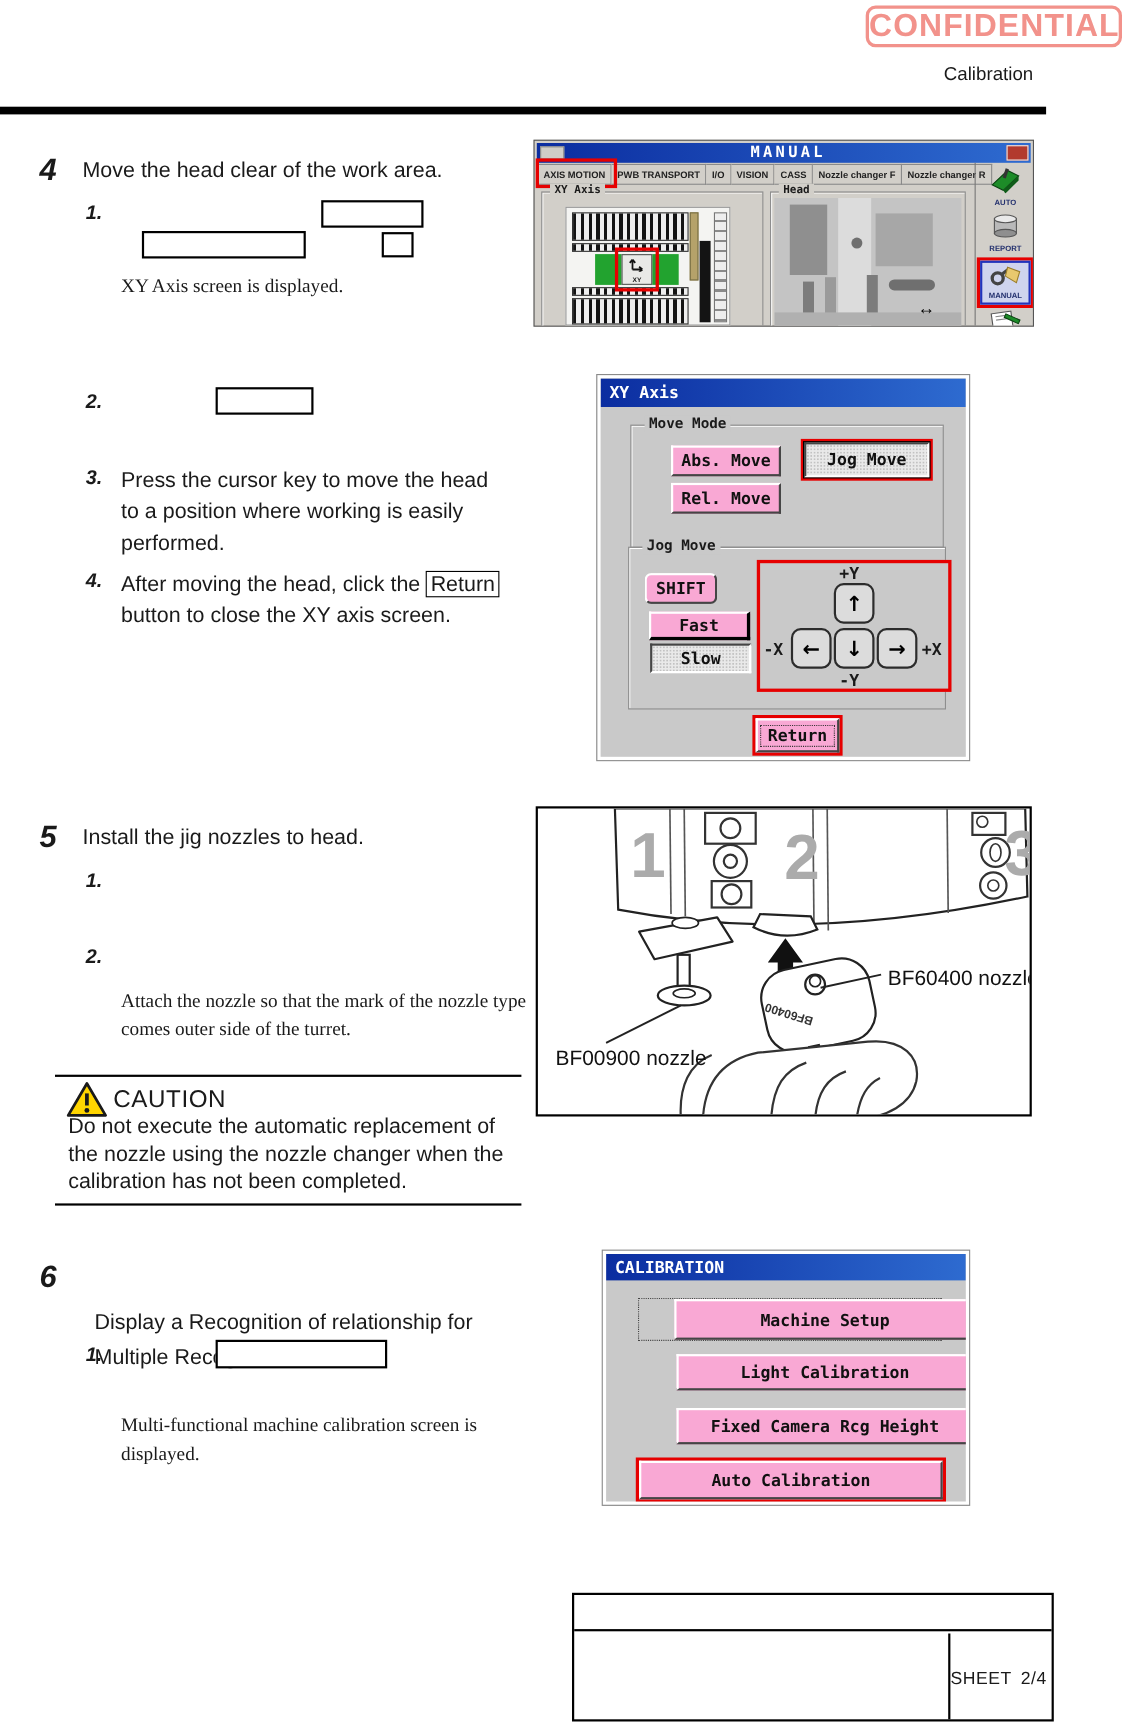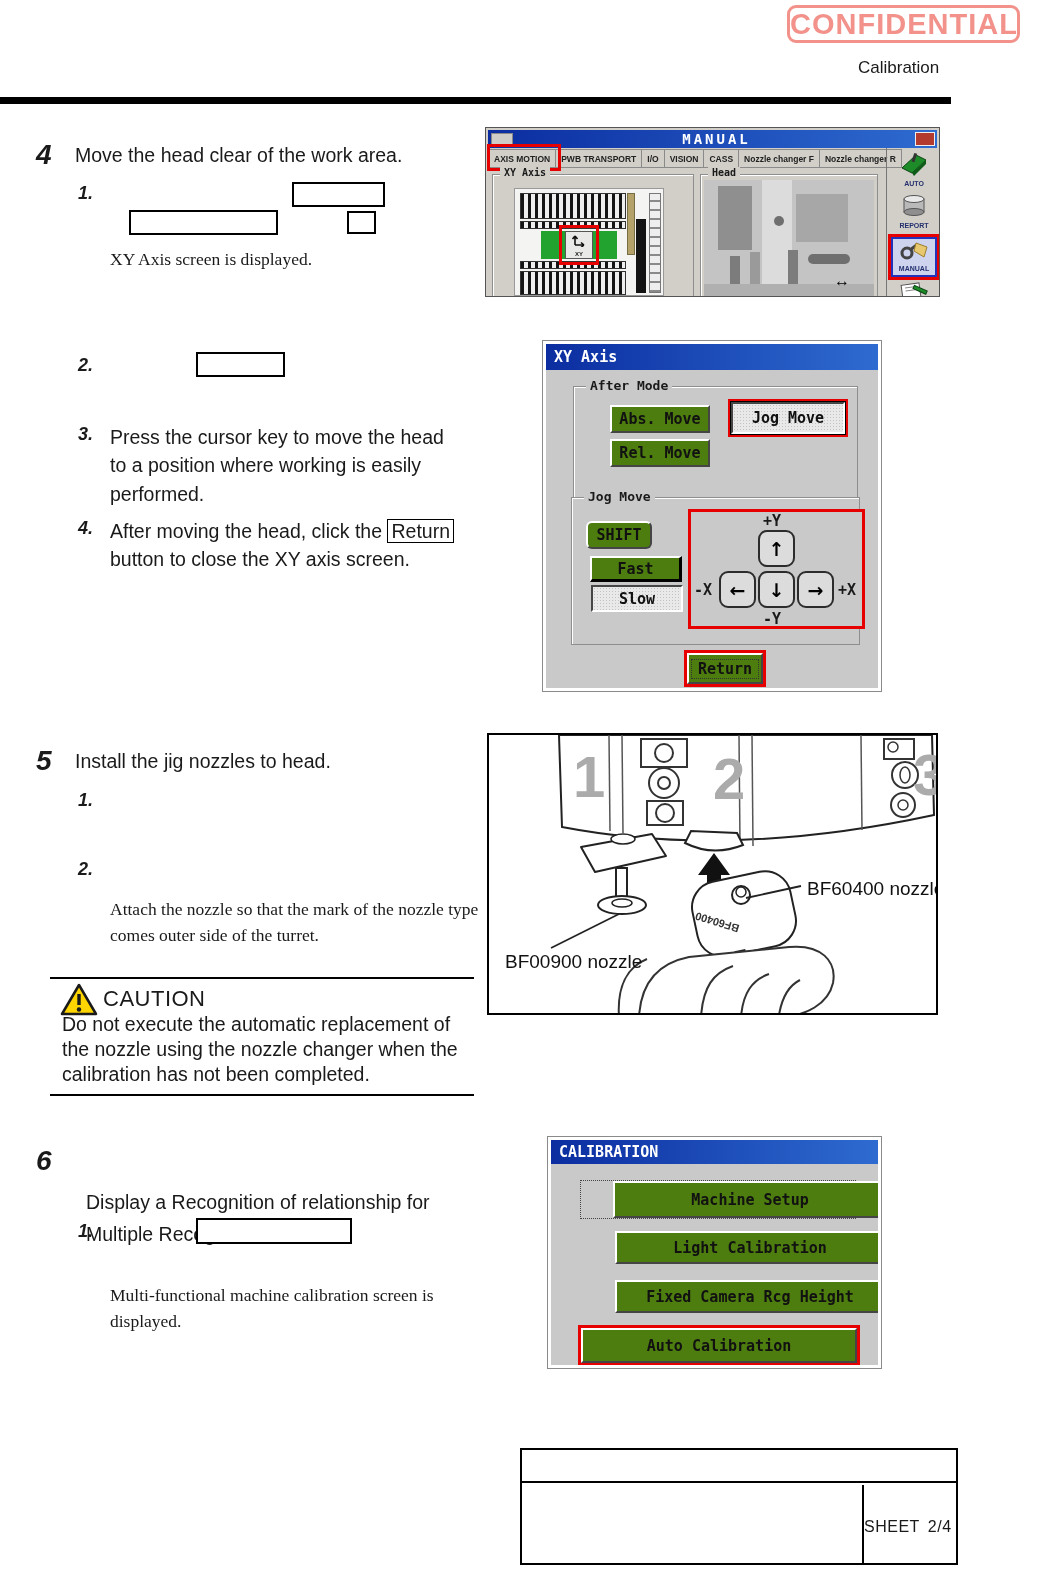--- a/index.html
+++ b/index.html
@@ -35,21 +35,21 @@
   }
   .dlg {
     background:#c9c9c9; border:3px solid #fff; outline:1px solid #8a8a8a; overflow:hidden;
   }
   .titlebar {
     background:linear-gradient(90deg,#0b2da0,#2e6bd0);
     color:#fff; font-family:"DejaVu Sans Mono", monospace; font-weight:bold;
     font-size:15px; line-height:26px; height:26px; padding-left:8px;
   }
   .w95btn {
-    background:#4d7c0f; color:#111;
+    background:#f9a8d4; color:#111;
     border-top:2px solid #fff; border-left:2px solid #fff;
     border-right:2px solid #454545; border-bottom:2px solid #454545;
     font-family:"DejaVu Sans Mono", monospace; font-weight:bold; font-size:15px;
     display:flex; align-items:center; justify-content:center;
   }
   .w95btn.pressed {
     border-top:2px solid #454545; border-left:2px solid #454545;
     border-right:2px solid #fff; border-bottom:2px solid #fff;
     background-image:radial-gradient(#c2c2c2 26%, transparent 27%);
     background-size:3px 3px; background-color:#e9e9e9;
@@ -213,21 +213,21 @@
       
     </div>
   </div>
 
   <div class="abs dlg" style="left:543px; top:341px; width:338px; height:350px;">
     <div class="titlebar">
       <span>XY Axis</span>
     </div>
 
     <div class="abs groupbox" style="left:27px; top:42px; width:285px; height:112px;"></div>
-    <div class="abs grouplabel" style="left:40px; top:34px;">After Mode</div>
+    <div class="abs grouplabel" style="left:40px; top:34px;">Move Mode</div>
     <button class="abs w95btn" style="left:64px; top:61px; width:100px; height:28px;">Abs. Move</button>
     <button class="abs w95btn" style="left:64px; top:95px; width:100px; height:28px;">Rel. Move</button>
     <div class="abs red-wrap" style="left:182px; top:55px; width:120px; height:38px;">
       <button class="w95btn pressed" style="width:114px; height:32px; outline:1px solid #000;">Jog Move</button>
     </div>
 
     <div class="abs groupbox" style="left:25px; top:153px; width:289px; height:148px;"></div>
     <div class="abs grouplabel" style="left:38px; top:145px;">Jog Move</div>
     <button class="abs w95btn" style="left:40px; top:177px; width:66px; height:28px; border-radius:6px;">SHIFT</button>
     <button class="abs w95btn" style="left:44px; top:212px; width:92px; height:26px; border-bottom:3px solid #000; border-right:3px solid #000;">Fast</button>

